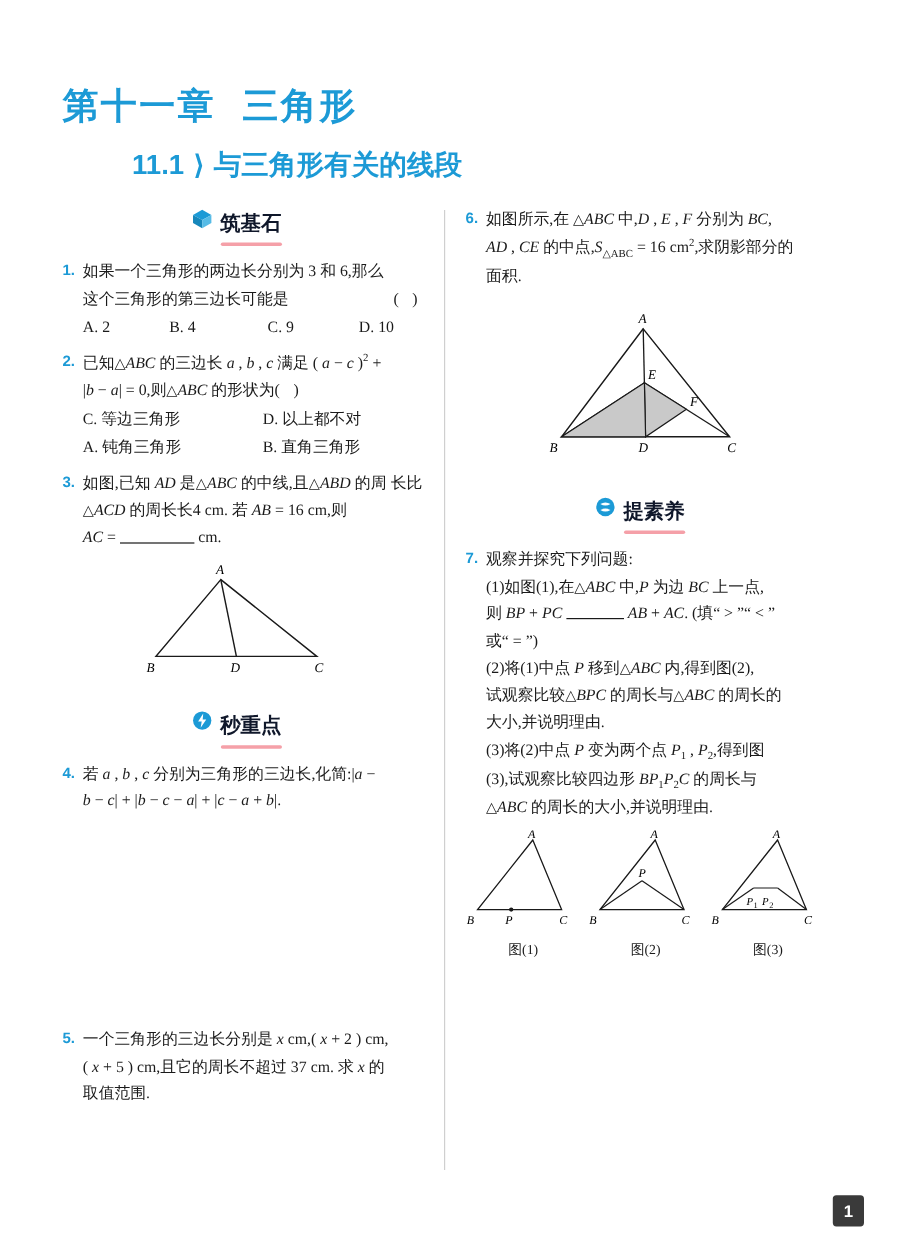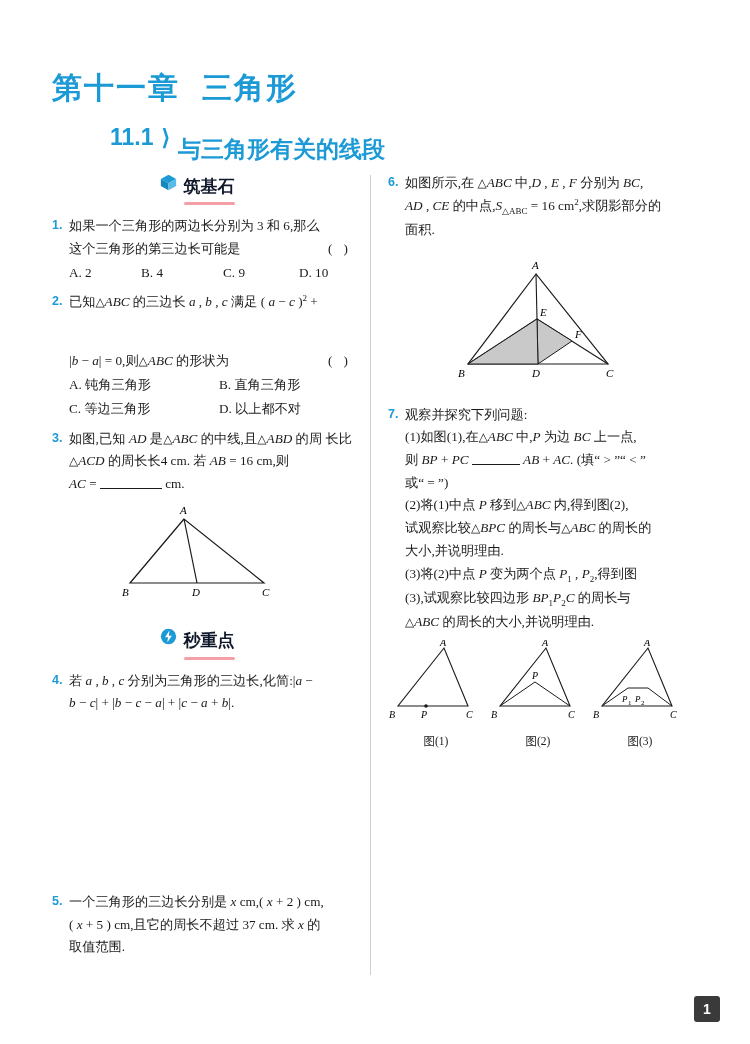--- a/index.html
+++ b/index.html
@@ -59,21 +59,20 @@
     line-height: 28px;
     font-weight: bold;
   }
   .sec-title {
     font-family: "Liberation Sans", sans-serif;
     font-weight: bold;
     font-size: 23px;
     color: #1c9ad6;
     float: left;
     line-height: 30px;
-    margin-top: 12px;
   }
   .ans-ref {
     position: absolute;
     right: 0px;
     top: 10px;
     font-size: 11px;
     color: #1c9ad6;
     font-family: "Liberation Sans", sans-serif;
     white-space: nowrap;
   }
@@ -267,32 +266,32 @@
         <span class="o2">B. 4</span>
         <span class="o3">C. 9</span>
         <span>D. 10</span>
       </div>
     </div>
 
     <div class="prob">
       <span class="pnum">2.</span>
       <div class="ptext">
         已知<span class="tri-sym">△</span><i class="mv">ABC</i> 的三边长 <i class="mv">a</i> , <i class="mv">b</i> , <i class="mv">c</i> 满足 ( <i class="mv">a</i> − <i class="mv">c</i> )<sup>2</sup> +
-        <div style="display:flex; justify-content:space-between;margin-top:36px;">
+        <div style="display:flex; ">
           <span>|<i class="mv">b</i> − <i class="mv">a</i>| = 0,则<span class="tri-sym">△</span><i class="mv">ABC</i> 的形状为</span>
             <span class="paren">(    )</span>
         </div>
       </div>
       <div class="opts-row">
+        <span style="width:150px;">C. 等边三角形</span>
+        <span>D. 以上都不对</span>
+      </div>
+      <div class="opts-row">
         <span style="width:150px;">A. 钝角三角形</span>
         <span>B. 直角三角形</span>
-      </div>
-      <div class="opts-row">
-        <span style="width:150px;">C. 等边三角形</span>
-        <span>D. 以上都不对</span>
       </div>
     </div>
 
     <div class="prob">
       <span class="pnum">3.</span>
       <div class="ptext">
         如图,已知 <i class="mv">AD</i> 是<span class="tri-sym">△</span><i class="mv">ABC</i> 的中线,且<span class="tri-sym">△</span><i class="mv">ABD</i> 的周
         长比<span class="tri-sym">△</span><i class="mv">ACD</i> 的周长长4 cm. 若 <i class="mv">AB</i> = 16 cm,则<br>
         <i class="mv">AC</i> = <span class="blank-line"></span> cm.
       </div>
@@ -360,20 +359,31 @@
         <polygon points="40,106 109,61 110,106" fill="#c9c9c9" stroke="#1a1a1a" stroke-width="1"></polygon>
         <text x="104" y="11" font-size="11" font-style="italic" font-family="Liberation Serif, serif">A</text>
         <text x="112" y="58" font-size="11" font-style="italic" font-family="Liberation Serif, serif">E</text>
         <text x="147" y="80" font-size="11" font-style="italic" font-family="Liberation Serif, serif">F</text>
         <text x="30" y="119" font-size="11" font-style="italic" font-family="Liberation Serif, serif">B</text>
         <text x="104" y="119" font-size="11" font-style="italic" font-family="Liberation Serif, serif">D</text>
         <text x="178" y="119" font-size="11" font-style="italic" font-family="Liberation Serif, serif">C</text>
       </svg>
     </div>
 
+    <div class="badge" style="margin-top:18px;">
+      <span class="badge-inner">
+        <svg class="badge-icon" viewBox="0 0 20 20">
+          <circle cx="10" cy="10" r="9" fill="#1c9ad6"></circle>
+          <path d="M5 7 q5 -3 10 0 q-5 3 -10 0 z" fill="#ffffff"></path>
+          <path d="M5 13 q5 3 10 0 q-5 -3 -10 0 z" fill="#ffffff"></path>
+        </svg>
+        <span>提素养</span>
+        <span class="badge-underline"></span>
+      </span>
+    </div>
 
     <div class="prob">
       <span class="pnum">7.</span>
       <div class="ptext">观察并探究下列问题:</div>
       <div class="ptext">
         (1)如图(1),在<span class="tri-sym">△</span><i class="mv">ABC</i> 中,<i class="mv">P</i> 为边 <i class="mv">BC</i> 上一点,<br>
         则 <i class="mv">BP</i> + <i class="mv">PC</i> <span class="blank-short"></span> <i class="mv">AB</i> + <i class="mv">AC</i>. (填“ &gt; ”“ &lt; ”<br>
         或“ = ”)
       </div>
       <div class="ptext">

